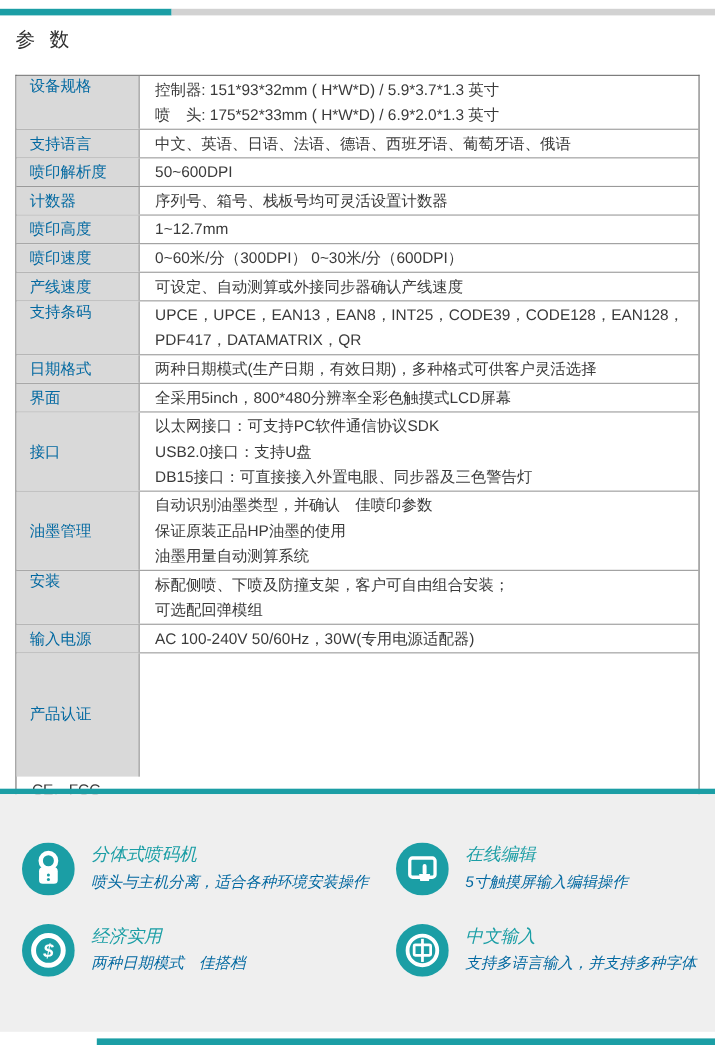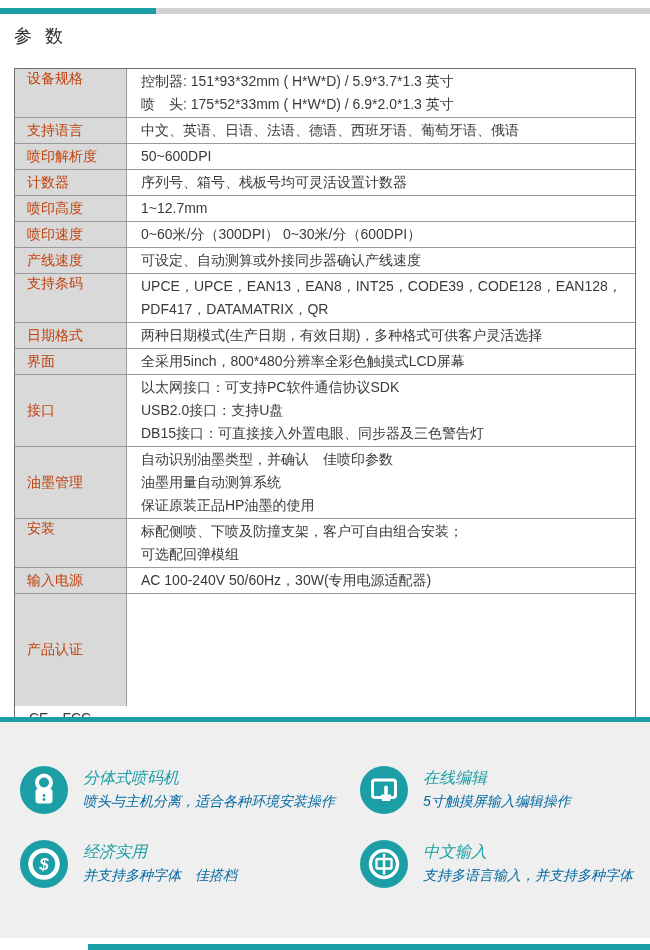--- a/index.html
+++ b/index.html
@@ -16,21 +16,21 @@
   .heading { position:absolute; top:24px; left:14px; font-size:18px;
     letter-spacing:4px; color:#2e2e2e; font-weight:500;text-align:right; }
 
   
   .spec-table { position:absolute; top:68px; left:14px; width:622px;
     border:1px solid #6f6f6f; border-bottom:none; }
   .t-row { display:flex; border-bottom:1px solid #9a9a9a; }
   .t-row:last-child { border-bottom:1px solid #6f6f6f;flex-direction:column; }
   .t-label { width:112px; flex:0 0 112px; background:#d9d9d9;
     border-right:1px solid #9a9a9a; padding:1px 4px 1px 12px;
-    display:flex; align-items:center; font-size:14px; color:#c2410c; }
+    display:flex; align-items:center; font-size:14px; color:#0369a1; }
   .t-row.top .t-label { align-items:flex-start; }
   .t-value { flex:1; padding:1px 6px 1px 14px; font-size:14px; color:#3a3a3a; }
   .t-line { line-height:23px; white-space:nowrap; }
 
   
   .divider { position:absolute; top:717px; left:0; right:0; height:5px; background:#1b9ea5; }
   .panel { position:absolute; top:722px; left:0; right:0; height:216px; background:#efefef;font-style:italic; }
   .features { display:grid; grid-template-columns:340px 1fr; grid-row-gap:26px;
     padding:44px 10px 0 20px; }
   .feature { display:flex; align-items:flex-start; }
@@ -122,22 +122,22 @@
       <div class="t-value">
         <div class="t-line">以太网接口：可支持PC软件通信协议SDK</div>
         <div class="t-line">USB2.0接口：支持U盘</div>
         <div class="t-line">DB15接口：可直接接入外置电眼、同步器及三色警告灯</div>
       </div>
     </div>
     <div class="t-row">
       <div class="t-label">油墨管理</div>
       <div class="t-value">
         <div class="t-line">自动识别油墨类型，并确认　佳喷印参数</div>
+        <div class="t-line">保证原装正品HP油墨的使用</div>
         <div class="t-line">油墨用量自动测算系统</div>
-        <div class="t-line">保证原装正品HP油墨的使用</div>
       </div>
     </div>
     <div class="t-row top">
       <div class="t-label">安装</div>
       <div class="t-value">
         <div class="t-line">标配侧喷、下喷及防撞支架，客户可自由组合安装；</div>
         <div class="t-line">可选配回弹模组</div>
       </div>
     </div>
     <div class="t-row">
@@ -193,21 +193,21 @@
       <div class="feature">
         <span class="f-icon">
           <svg width="48" height="48" viewBox="0 0 48 48">
             <circle cx="24" cy="24" r="24" fill="#1b9ea5"></circle>
             <circle cx="24" cy="24" r="13.5" fill="none" stroke="#ffffff" stroke-width="4.5"></circle>
             <text x="24" y="30" text-anchor="middle" font-family="Liberation Sans, DejaVu Sans, sans-serif" font-size="17" font-weight="bold" fill="#ffffff">$</text>
           </svg>
         </span>
         <div class="f-text">
           <div class="f-title">经济实用</div>
-          <div class="f-sub">并支持多种字体　佳搭档</div>
+          <div class="f-sub">两种日期模式　佳搭档</div>
         </div>
       </div>
 
       <div class="feature">
         <span class="f-icon">
           <svg width="48" height="48" viewBox="0 0 48 48">
             <circle cx="24" cy="24" r="24" fill="#1b9ea5"></circle>
             <circle cx="24" cy="24" r="13.5" fill="none" stroke="#ffffff" stroke-width="3.5"></circle>
             <rect x="16.5" y="19" width="15" height="9.5" rx="1" fill="none" stroke="#ffffff" stroke-width="2.5"></rect>
             <rect x="22.8" y="13.5" width="2.5" height="21" fill="#ffffff"></rect>

